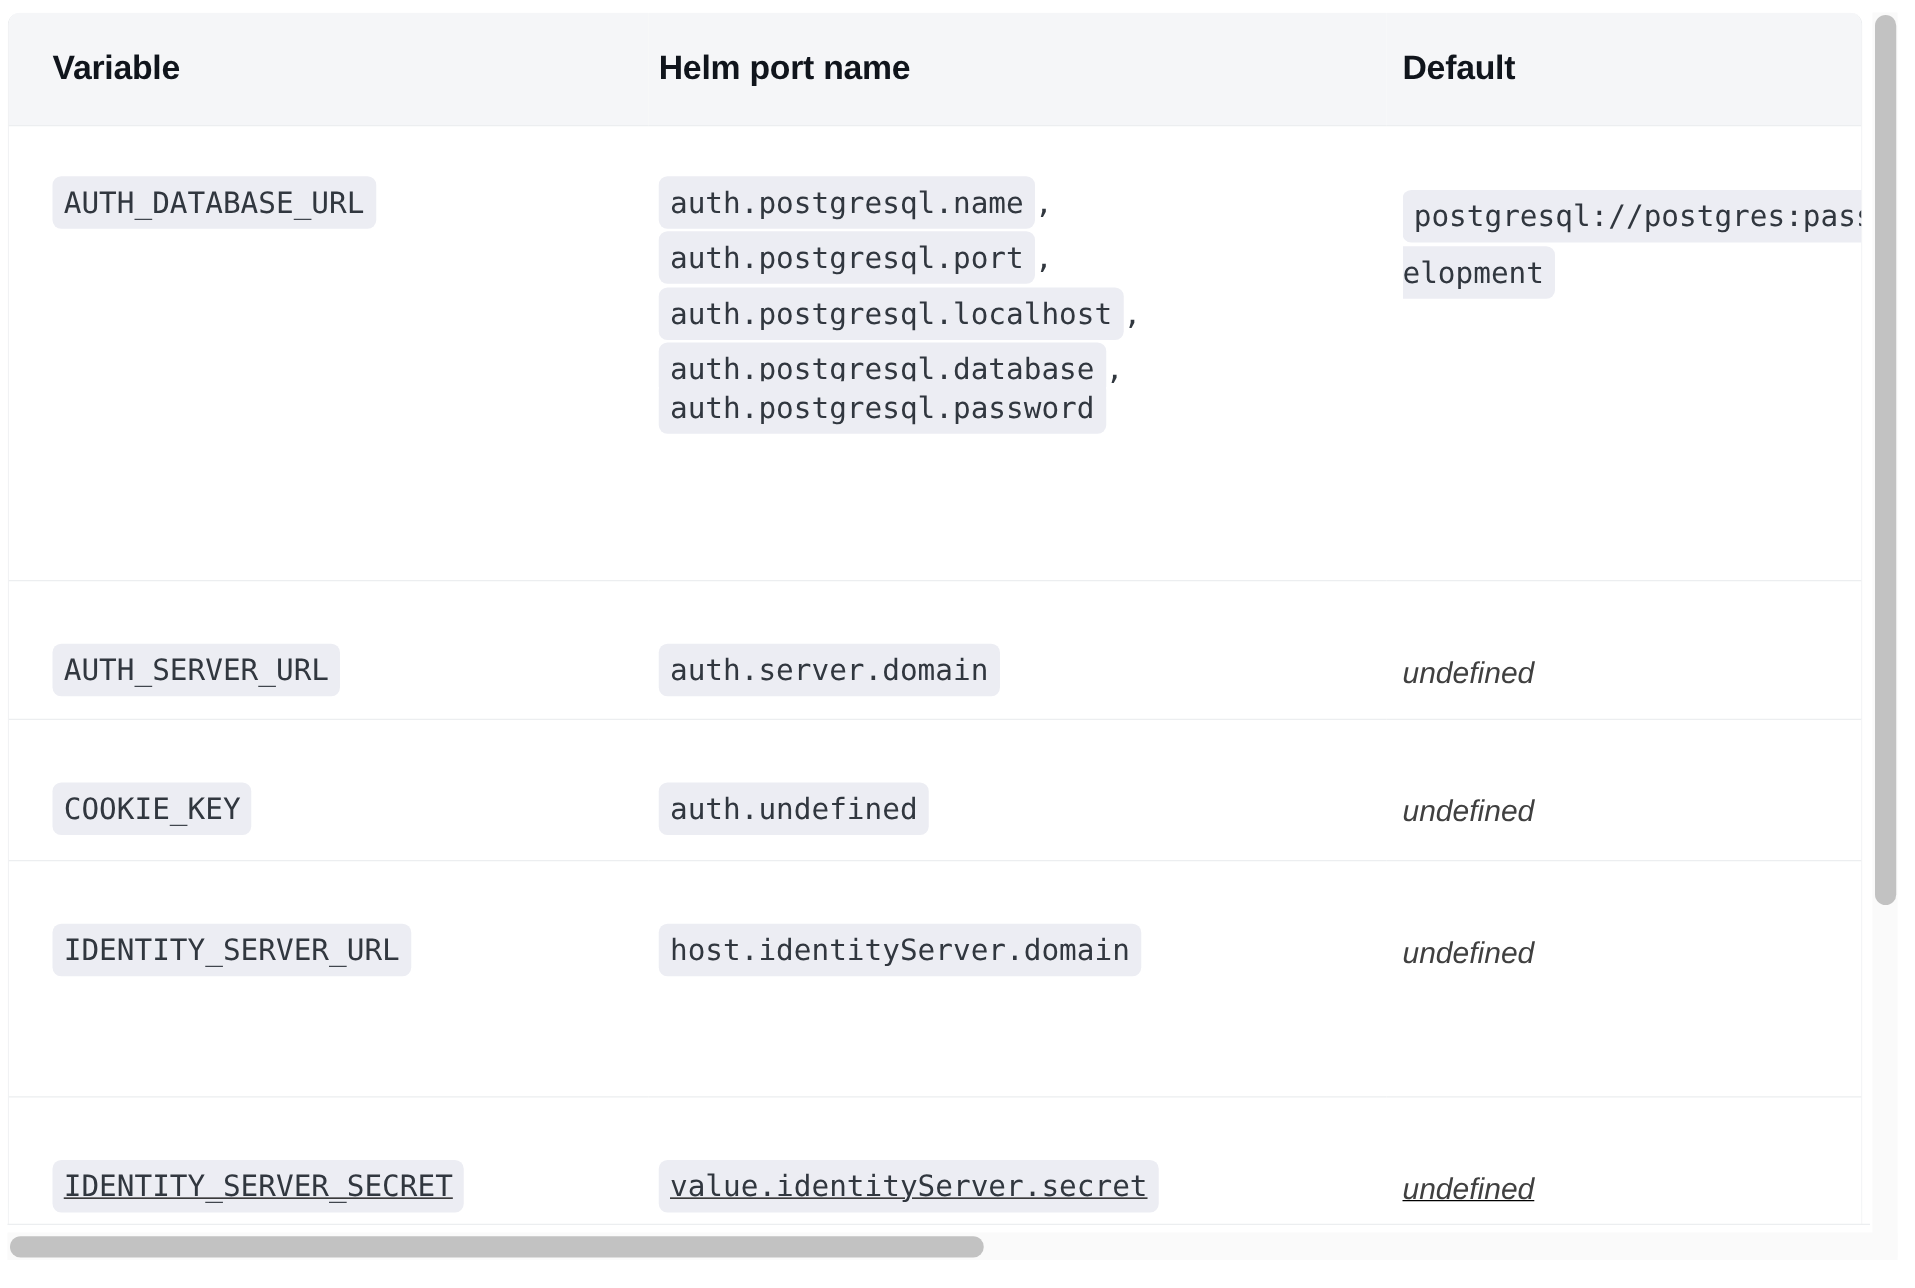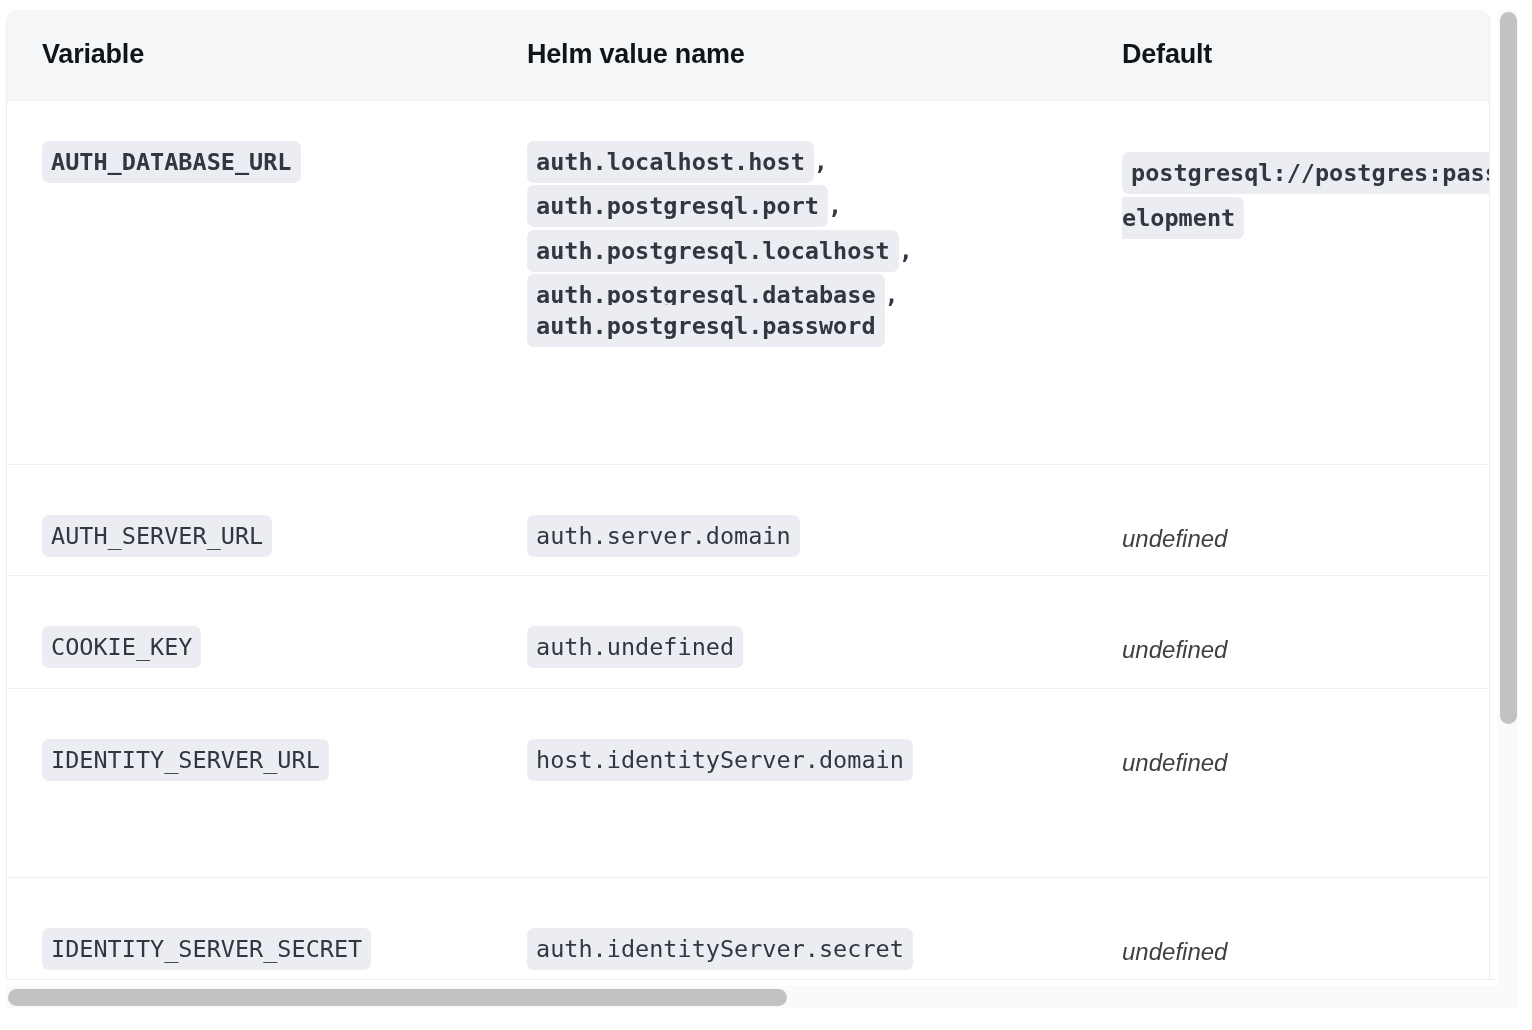--- a/index.html
+++ b/index.html
@@ -69,35 +69,35 @@
   thead th.h-var  { padding-left: 35px; }
   thead th.h-helm { padding-left: 8px; }
   thead th.h-def  { padding-left: 13px; }
 
   tbody td {
     vertical-align: top;
     padding: 0 12px 0 0;
     border-bottom: 1px solid #eceef0;
     background: #ffffff;
   }
-  tbody tr:last-child td { border-bottom: 1px solid #eceef0; }
+  tbody tr:last-child td { border-bottom: 1px solid #eceef0; text-decoration: underline; }
 
   td.c1 { padding-left: 35px; }
   td.c2 { padding-left: 8px; }
   td.c3 { padding-left: 13px; }
 
   
   tr[data-row="0"] td { height: 364px; }
   tr[data-row="1"] td { height: 111px; }
   tr[data-row="2"] td { height: 113px; }
   tr[data-row="3"] td { height: 189px; }
   tr[data-row="4"] td { height: 113px; }
 
   .cell-inner { padding-top: 60px; }
-  tr[data-row="0"] td .cell-inner { padding-top: 50px; font-weight: bold; }
+  tr[data-row="0"] td .cell-inner { padding-top: 50px; }
 
   
   code.chip {
     font-family: "DejaVu Sans Mono", "Liberation Mono", monospace;
     font-size: 23.5px;
     line-height: 1.0;
     color: #31373f;
     background: #ecedf3;
     border-radius: 7px;
     padding: 7px 9px;
@@ -190,36 +190,36 @@
     <div class="table-viewport">
       <table class="vars">
         <colgroup>
           <col class="c-var">
             <col class="c-helm">
             <col class="c-def">
         </colgroup>
         <thead>
           <tr>
             <th class="h-var">Variable</th>
-            <th class="h-helm">Helm value name</th>
+            <th class="h-helm">Helm port name</th>
             <th class="h-def">Default</th>
           </tr>
         </thead>
         <tbody>
 
           <tr data-row="0">
             <td class="c1">
               <div class="cell-inner">
                 <code class="chip">AUTH_DATABASE_URL</code>
               </div>
             </td>
             <td class="c2">
               <div class="cell-inner">
                 <div class="helm-list">
-                  <span class="helm-item"><code class="chip">auth.localhost.host</code><span class="sep">,</span></span>
+                  <span class="helm-item"><code class="chip">auth.postgresql.name</code><span class="sep">,</span></span>
                   <span class="helm-item"><code class="chip">auth.postgresql.port</code><span class="sep">,</span></span>
                   <span class="helm-item"><code class="chip">auth.postgresql.localhost</code><span class="sep">,</span></span>
                   <span class="helm-item tight"><code class="chip">auth.postgresql.database</code><span class="sep">,</span></span>
                   <span class="helm-item"><code class="chip">auth.postgresql.password</code></span>
                 </div>
               </div>
             </td>
             <td class="c3">
               <div class="cell-inner">
                 <code class="chip wrap">postgresql://postgres:password@localhost:5432/auth_development</code>
@@ -289,21 +289,21 @@
 
           <tr data-row="4">
             <td class="c1">
               <div class="cell-inner">
                 <code class="chip">IDENTITY_SERVER_SECRET</code>
               </div>
             </td>
             <td class="c2">
               <div class="cell-inner">
                 <div class="helm-list">
-                  <span class="helm-item"><code class="chip">auth.identityServer.secret</code></span>
+                  <span class="helm-item"><code class="chip">value.identityServer.secret</code></span>
                 </div>
               </div>
             </td>
             <td class="c3">
               <div class="cell-inner">
                 <span class="undef">undefined</span>
               </div>
             </td>
           </tr>
 

